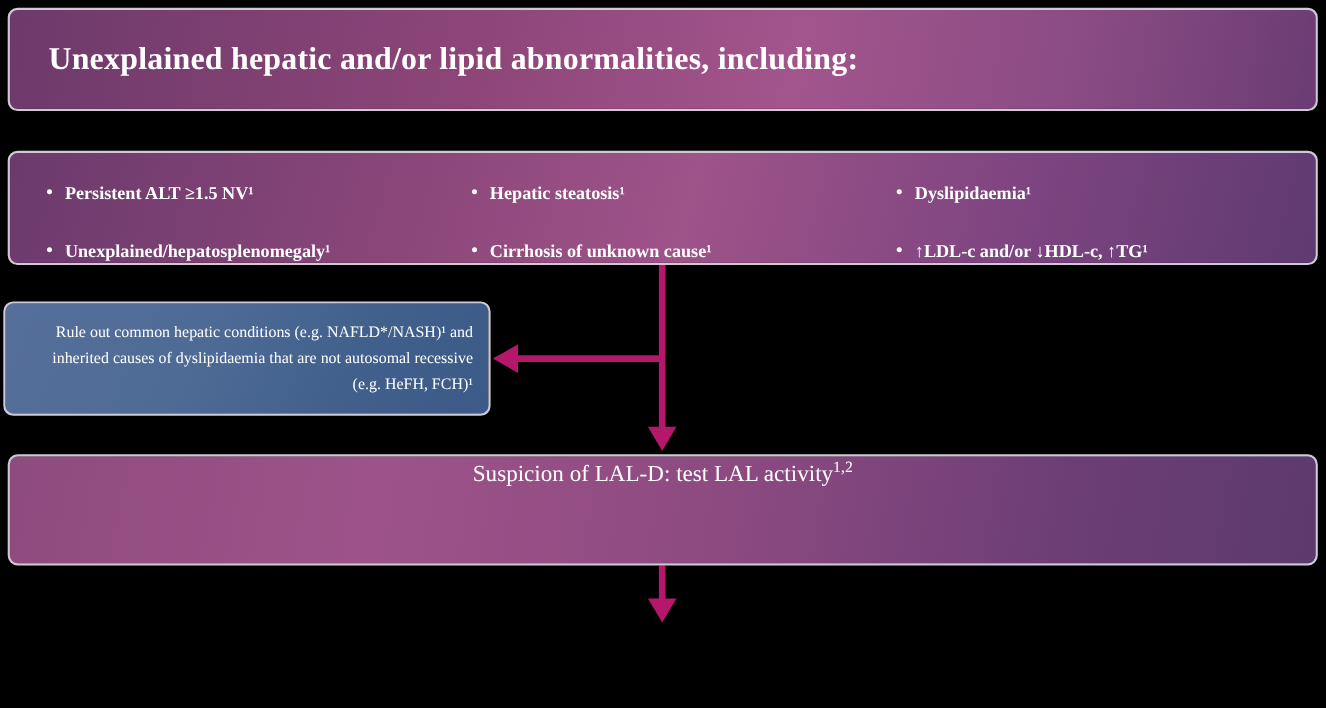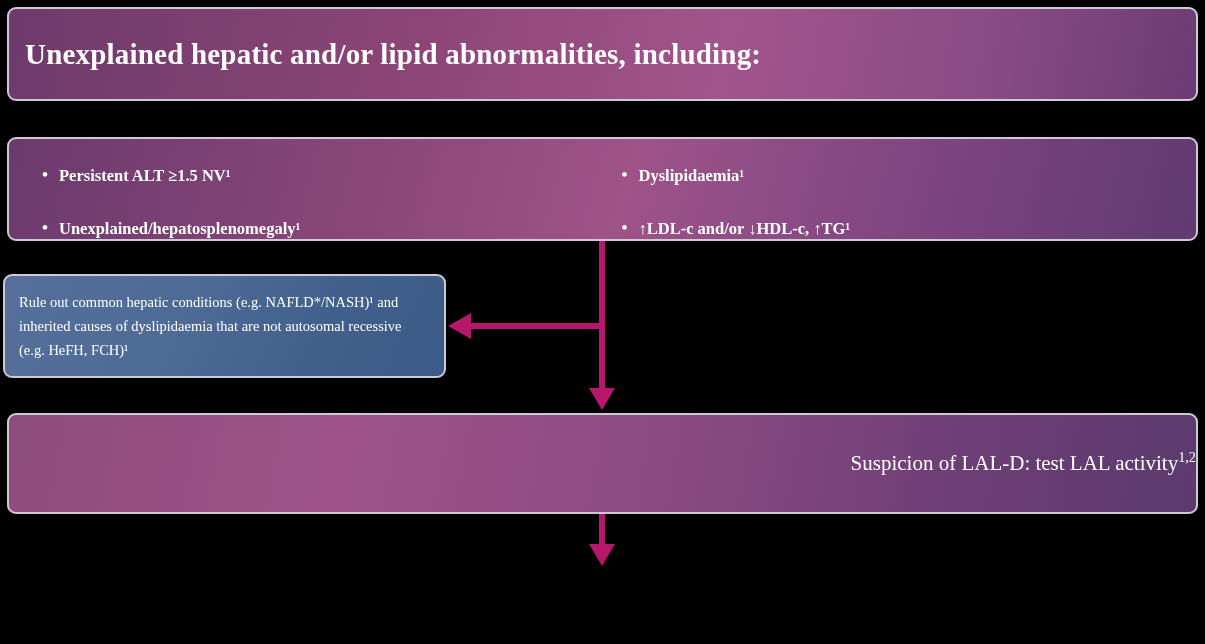--- a/index.html
+++ b/index.html
@@ -34,21 +34,21 @@
 
   
   #title-box {
     left: 7px;
     top: 7px;
     width: 1191px;
     height: 94px;
     background: linear-gradient(100deg, #6d3a6b 0%, #8d4577 35%, #a2558c 60%, #8a4b84 82%, #6a3c73 100%);
     display: flex;
     align-items: center;
-    padding-left: 16px;
+    padding-left: 35px;
   }
   #title-box .title-text {
     font-size: 29px;
     font-weight: bold;
     letter-spacing: .2px;
   }
 
   
   #bullets-box {
     left: 7px;
@@ -92,33 +92,34 @@
     width: 443px;
     height: 104px;
     background: linear-gradient(115deg, #566f9b 0%, #4d6b95 40%, #41608c 70%, #3b5a87 100%);
     display: flex;
     align-items: center;
     padding: 0 14px;
   }
   #ruleout-box .ruleout-text {
     font-size: 14.5px;
     line-height: 24px;
+    text-align: right;
   }
 
   
   #suspicion-box {
     left: 7px;
     top: 413px;
     width: 1191px;
     height: 101px;
     background: linear-gradient(100deg, #8e4b7e 0%, #9d5389 28%, #8c4a81 55%, #6d3e76 80%, #5c3a6e 100%);
     display: flex;
-    flex-direction: row;
-    align-items: center;
-    justify-content: flex-end;
+    flex-direction: column;
+    align-items: center;
+    justify-content: space-between;
   }
   #suspicion-box .line {
     font-size: 21px;
     line-height: 31px;
     text-align: center;
   }
 
   
   #conclusive-box {
     left: 7px;
@@ -175,20 +176,26 @@
 
   <div class="panel" id="bullets-box">
     <div class="bullet-col">
       <ul>
         <li>Persistent ALT ≥1.5 NV¹</li>
         <li>Unexplained/hepatosplenomegaly¹</li>
       </ul>
     </div>
     <div class="bullet-col">
       <ul>
+        <li>Hepatic steatosis¹</li>
+        <li>Cirrhosis of unknown cause¹</li>
+      </ul>
+    </div>
+    <div class="bullet-col">
+      <ul>
         <li>Dyslipidaemia¹</li>
         <li>↑LDL-c and/or ↓HDL-c, ↑TG¹</li>
       </ul>
     </div>
   </div>
 
   <div class="panel" id="ruleout-box">
     <div class="ruleout-text">Rule out common hepatic conditions (e.g. NAFLD*/NASH)¹ and inherited causes of dyslipidaemia that are not autosomal recessive (e.g. HeFH, FCH)¹</div>
   </div>
 

